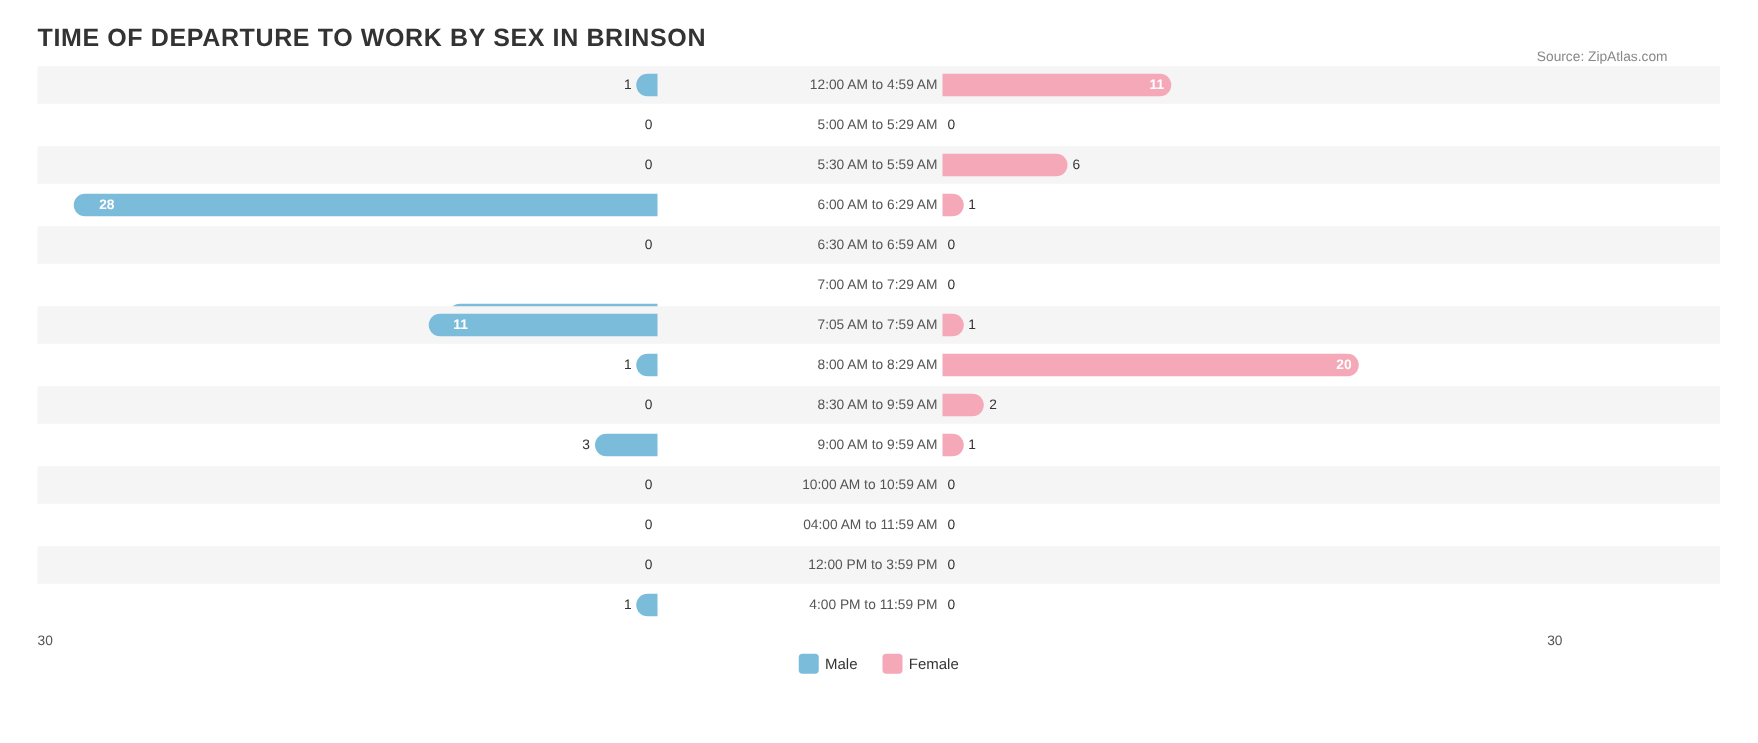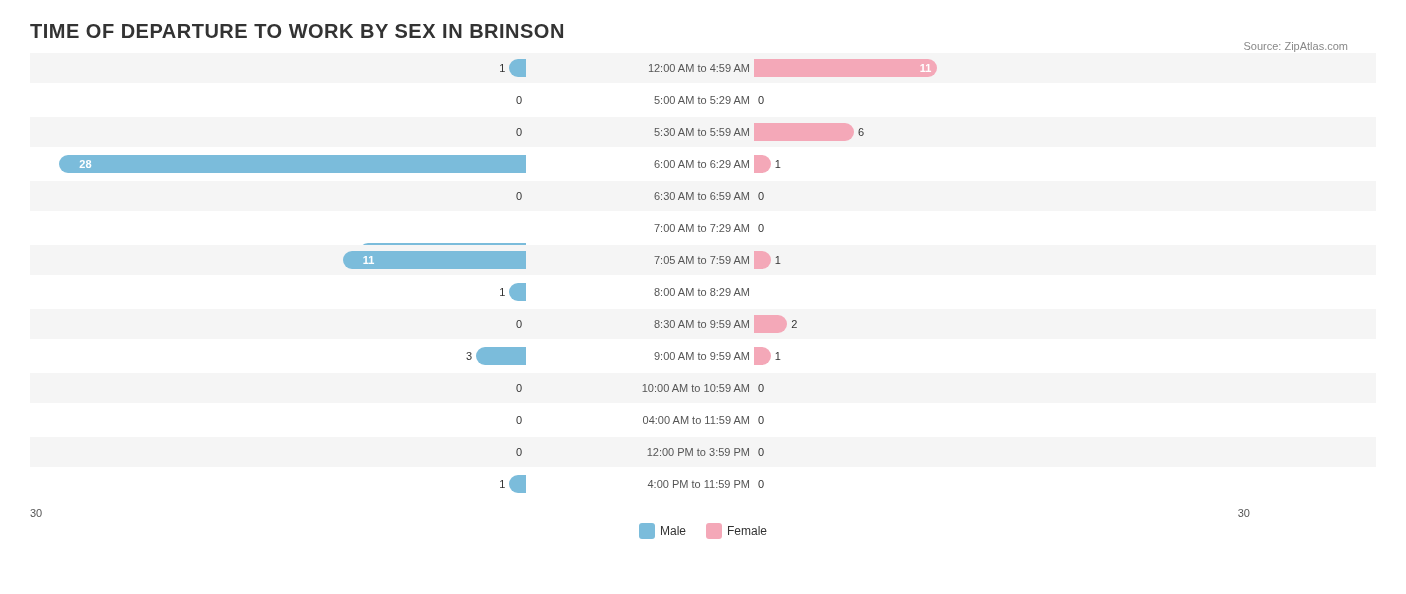--- a/index.html
+++ b/index.html
@@ -13,21 +13,21 @@
     .chart-title {
       font-size: 20px;
       font-weight: bold;
       color: #333;
       margin-bottom: 4px;
       letter-spacing: 0.5px;
     }
     .source {
       position: absolute;
       top: 20px;
-      right: 28px;
+      right: 42px;
       font-size: 11px;
       color: #888;
       text-align: right;
     }
     .chart-area {
       position: relative;
       margin-top: 10px;
     }
     .row {
       display: flex;
@@ -239,20 +239,25 @@
           <div class="bar-female" style="width: 16.6667px;"></div>
           <span class="value-right">1</span>
         </div>
       </div>
       <div class="row">
         <div class="male-side">
           <span class="value-left">1</span>
           <div class="bar-male" style="width: 16.6667px;"></div>
         </div>
         <div class="label-center">8:00 AM to 8:29 AM</div>
+        <div class="female-side">
+          <div class="bar-female" style="width: 333.333px;">
+            <span class="value-inside-female">20</span>
+          </div>
+        </div>
       </div>
       <div class="row">
         <div class="male-side">
           <span class="value-left">0</span>
         </div>
         <div class="label-center">8:30 AM to 9:59 AM</div>
         <div class="female-side">
           <div class="bar-female" style="width: 33.3333px;"></div>
           <span class="value-right">2</span>
         </div>

